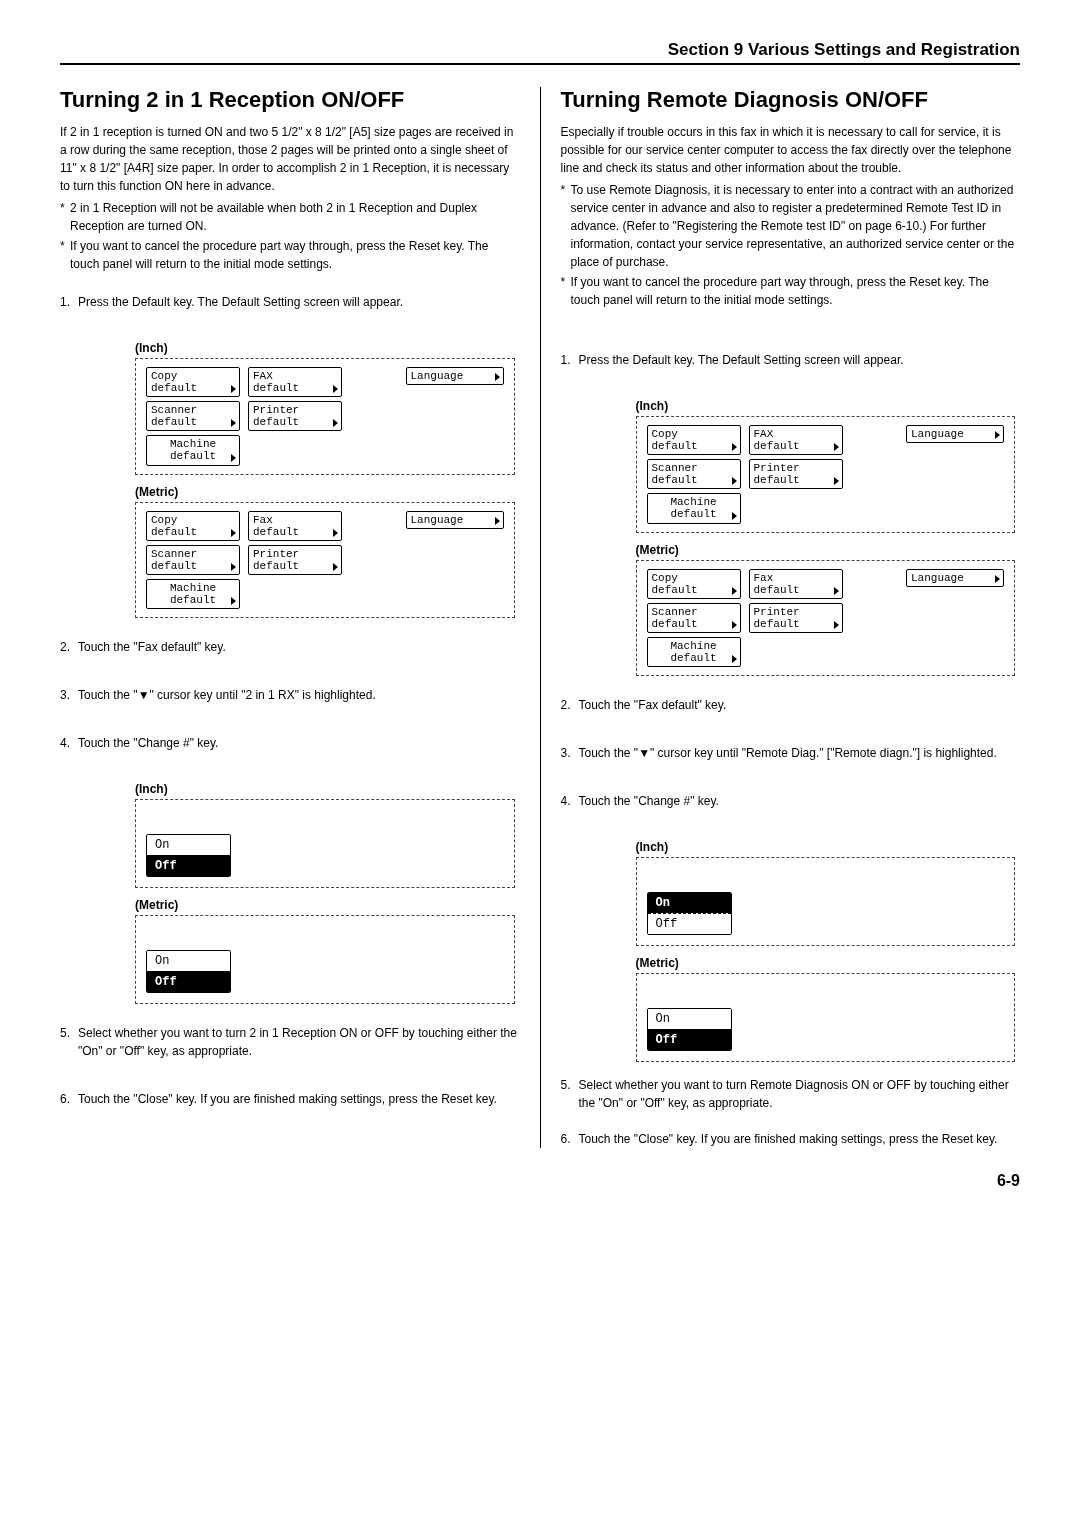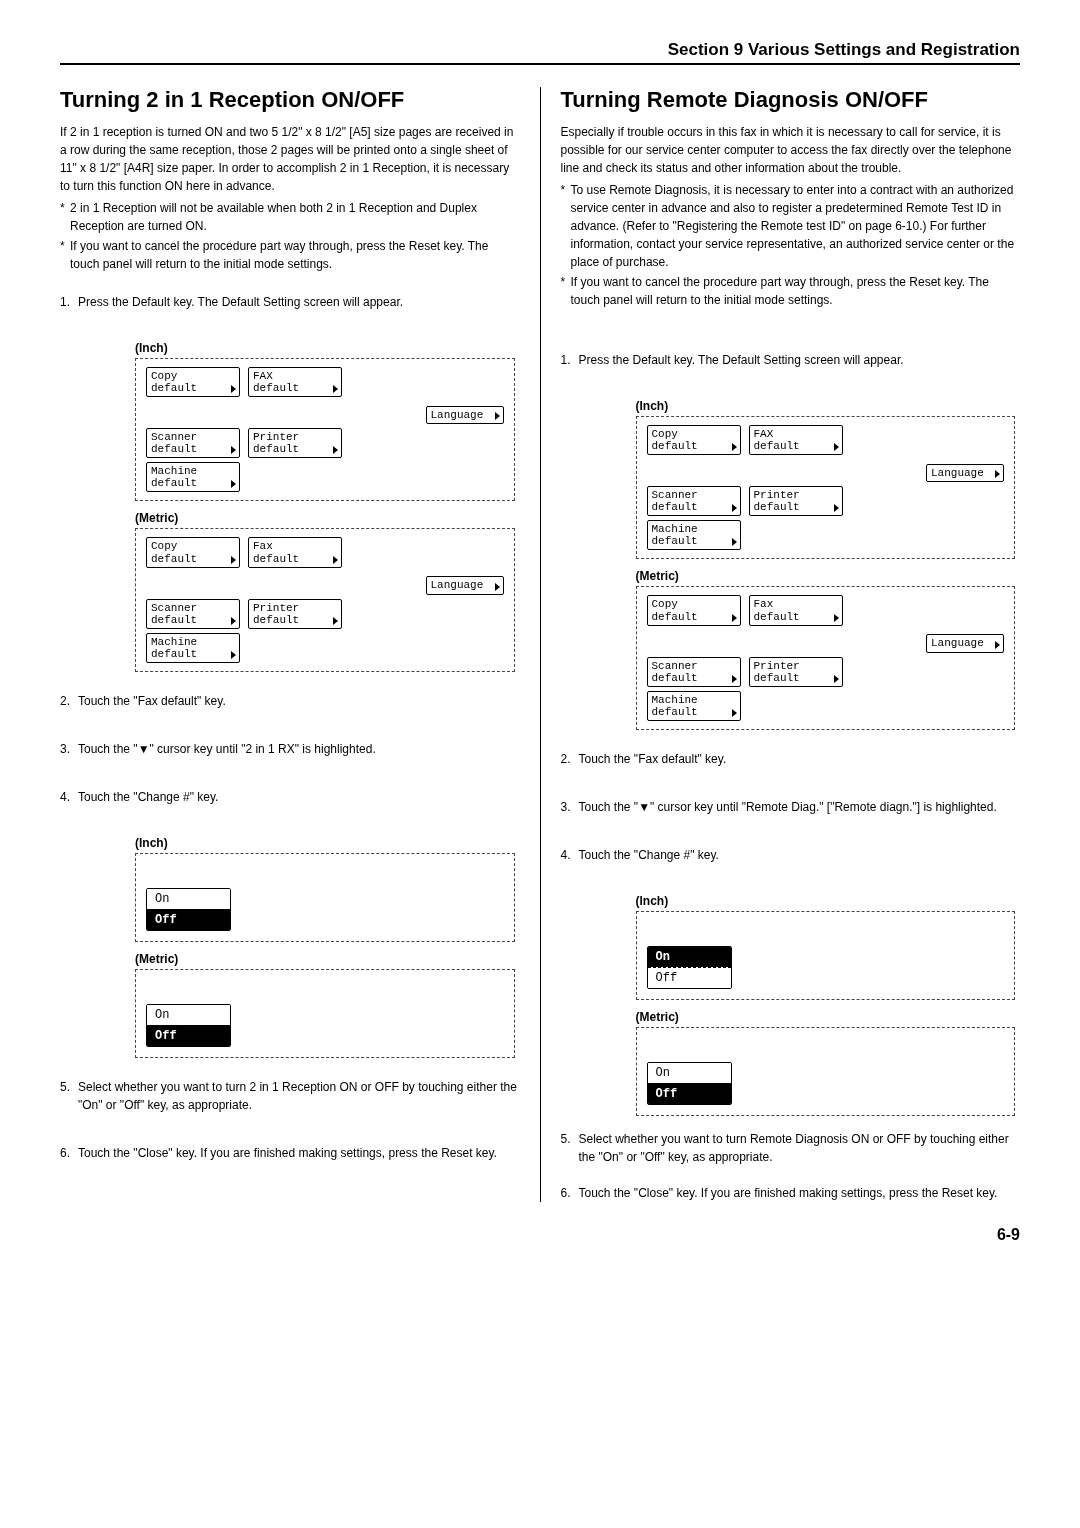--- a/index.html
+++ b/index.html
@@ -75,21 +75,21 @@
     margin-right: 5px;
     padding: 8px 10px;
     background: #fff;
   }
   .panel-row {
     display:flex;
     gap: 8px;
     margin-bottom: 4px;
     align-items:flex-start;
   }
-  .panel-row.last { margin-bottom: 0; }
+  .panel-row.last { margin-bottom: 0; text-align: center; }
   .btn {
     border: 1px solid #000;
     border-radius: 2px;
     font-family: "Courier New", monospace;
     font-size: 11px;
     line-height: 1.1;
     padding: 2px 4px;
     width: 94px;
     position: relative;
     background:#fff;
@@ -99,23 +99,22 @@
     position:absolute;
     right:3px;
     bottom:3px;
     width:0;height:0;
     border-top:4px solid transparent;
     border-bottom:4px solid transparent;
     border-left:5px solid #000;
   }
   .btn.lang {
     margin-left:auto;
-    width:78px;
+    width:98px;
     white-space:nowrap;
-    margin-top:39px;
   }
   .onoff-panel {
     border: 1px dashed #444;
     margin-left: 75px;
     margin-right: 5px;
     padding: 34px 10px 10px 10px;
     background:#fff;
   }
   .onoff-stack {
     width: 85px;

